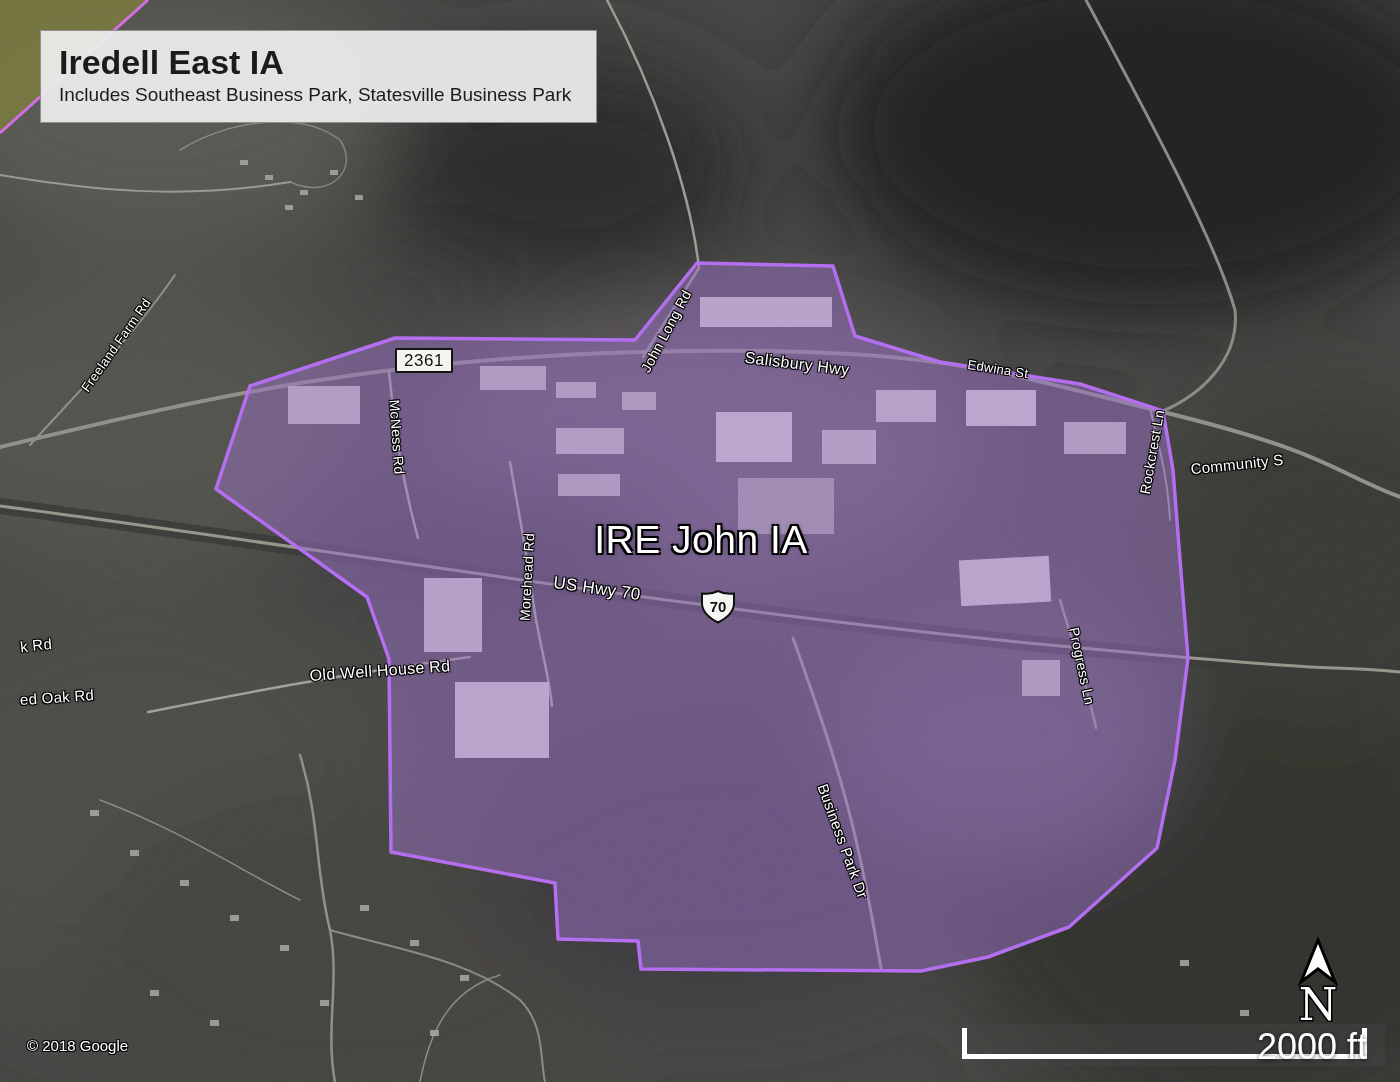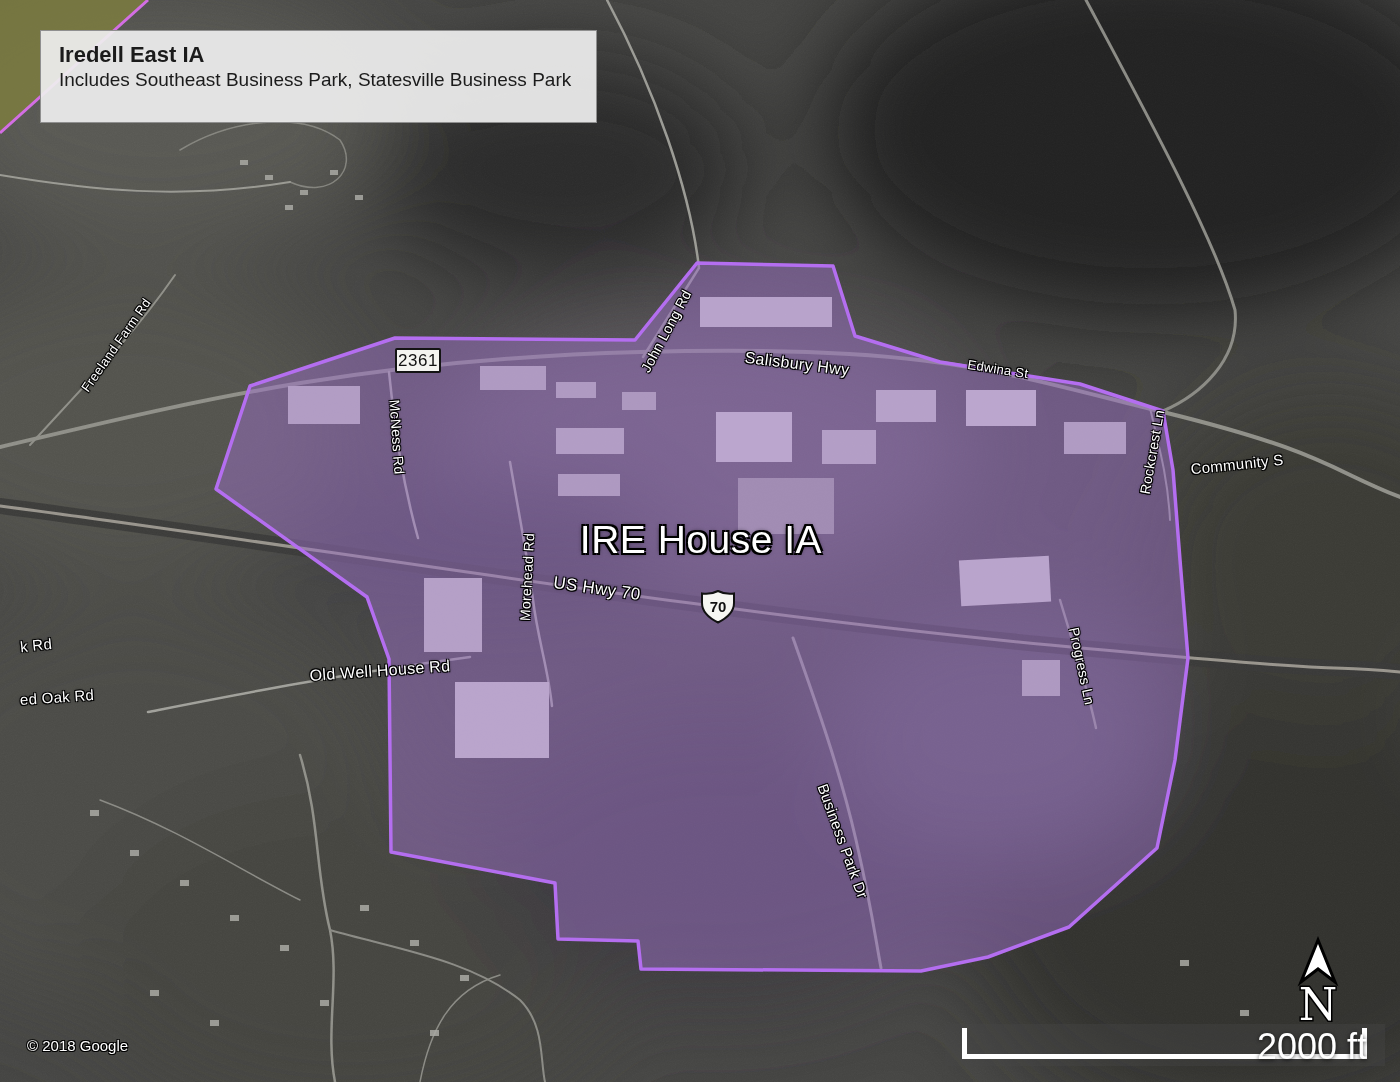--- a/index.html
+++ b/index.html
@@ -27,25 +27,25 @@
     position:absolute;left:701px;top:540px;transform:translate(-50%,-50%);
     color:var(--label-text);font-size:39px;white-space:nowrap;letter-spacing:.5px;
     text-shadow:-2px -2px 0 #000,2px -2px 0 #000,-2px 2px 0 #000,2px 2px 0 #000,0 0 5px #000;
   }
   
   .title-card{
     position:absolute;left:40px;top:30px;width:557px;height:93px;
     background:rgba(238,238,238,.93);border:1px solid #8f8f8f;box-sizing:border-box;
     padding:10px 18px 0 18px;color:#1b1b1b;
   }
-  .title-card .title{font-size:22px;font-weight:700;line-height:1.25;}
+  .title-card .title{font-size:34px;font-weight:700;line-height:1.25;}
   .title-card .subtitle{font-size:19px;font-weight:400;}
   
   .shield-box{
-    position:absolute;left:395px;top:348px;width:46px;height:25px;
+    position:absolute;left:395px;top:348px;width:58px;height:25px;
     background:var(--shield-bg);border:2px solid #141414;border-radius:2px;box-sizing:border-box;
     display:flex;align-items:center;justify-content:center;
     font-size:17px;color:#111;letter-spacing:.5px;
   }
   .us-shield{position:absolute;left:700px;top:589px;}
   
   .google-logo{
     position:absolute;left:33px;top:980px;color:#fff;font-size:35px;font-weight:500;
     letter-spacing:.5px;text-shadow:0 1px 6px rgba(0,0,0,.55);
   }
@@ -192,21 +192,21 @@
       <div class="road-label" style="left: 843px; top: 841px; font-size: 15px; transform: translate(-50%, -50%) rotate(70deg);">Business Park Dr</div>
       <div class="road-label" style="left: 1082px; top: 666px; font-size: 14px; transform: translate(-50%, -50%) rotate(78deg);">Progress Ln</div>
     </div>
 
   <div class="shield-box">2361</div>
   <svg class="us-shield" width="36" height="36" viewBox="0 0 36 36">
     <path d="M18,2 C13,4.5 8,5.5 2,4.5 L2,14 C2,23 9,29 18,33.5 C27,29 34,23 34,14 L34,4.5 C28,5.5 23,4.5 18,2 Z" fill="#f6f6f2" stroke="#111" stroke-width="2"></path>
     <text x="18" y="22.5" text-anchor="middle" font-family="Liberation Sans, sans-serif" font-size="15" font-weight="700" fill="#111">70</text>
   </svg>
 
-  <div class="area-label">IRE House IA</div>
+  <div class="area-label">IRE John IA</div>
 
   <div class="title-card">
     <div class="title">Iredell East IA</div>
     <div class="subtitle">Includes Southeast Business Park, Statesville Business Park</div>
   </div>
 
   <div class="copyright">© 2018 Google</div>
 
   <div class="scalebar-band"></div>
   <div class="scalebar-bracket"></div>

